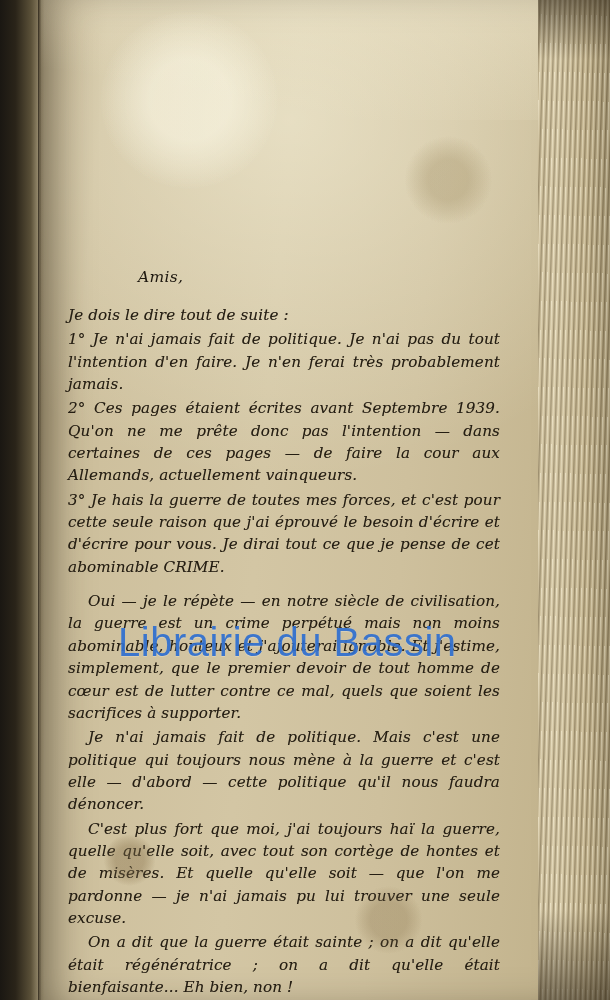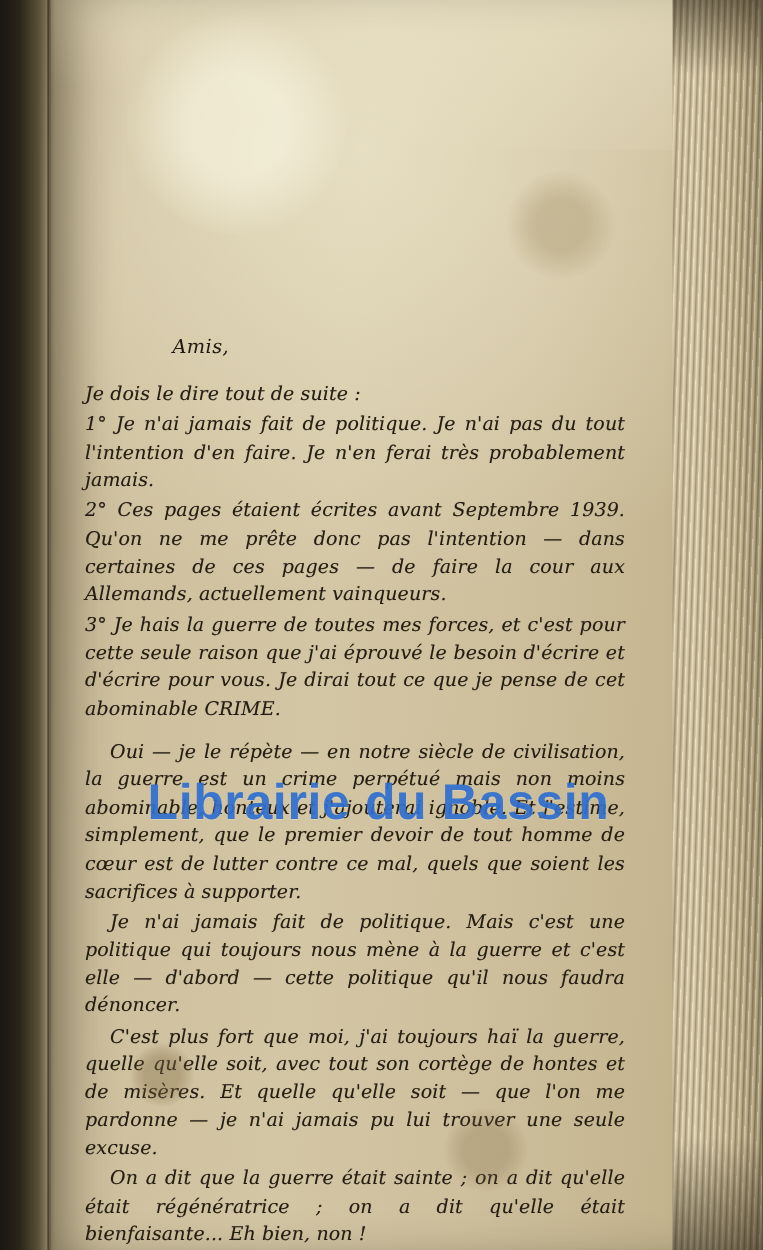--- a/index.html
+++ b/index.html
@@ -135,21 +135,21 @@
   
   .clause { font-style: italic; }
 
   
   .watermark {
     position: absolute;
     left: 118px;
     top: 620px;
     font-family: "Liberation Sans", sans-serif;
     font-size: 40px;
-    font-weight: 700;
+    font-weight: 400;
     color: #2f6fd0;
     opacity: 0.92;
     letter-spacing: 0.5px;
     white-space: nowrap;
     text-shadow: 0 1px 0 rgba(255,255,255,0.25);
     pointer-events: none;
   }
 </style>
 </head>
 <body>

